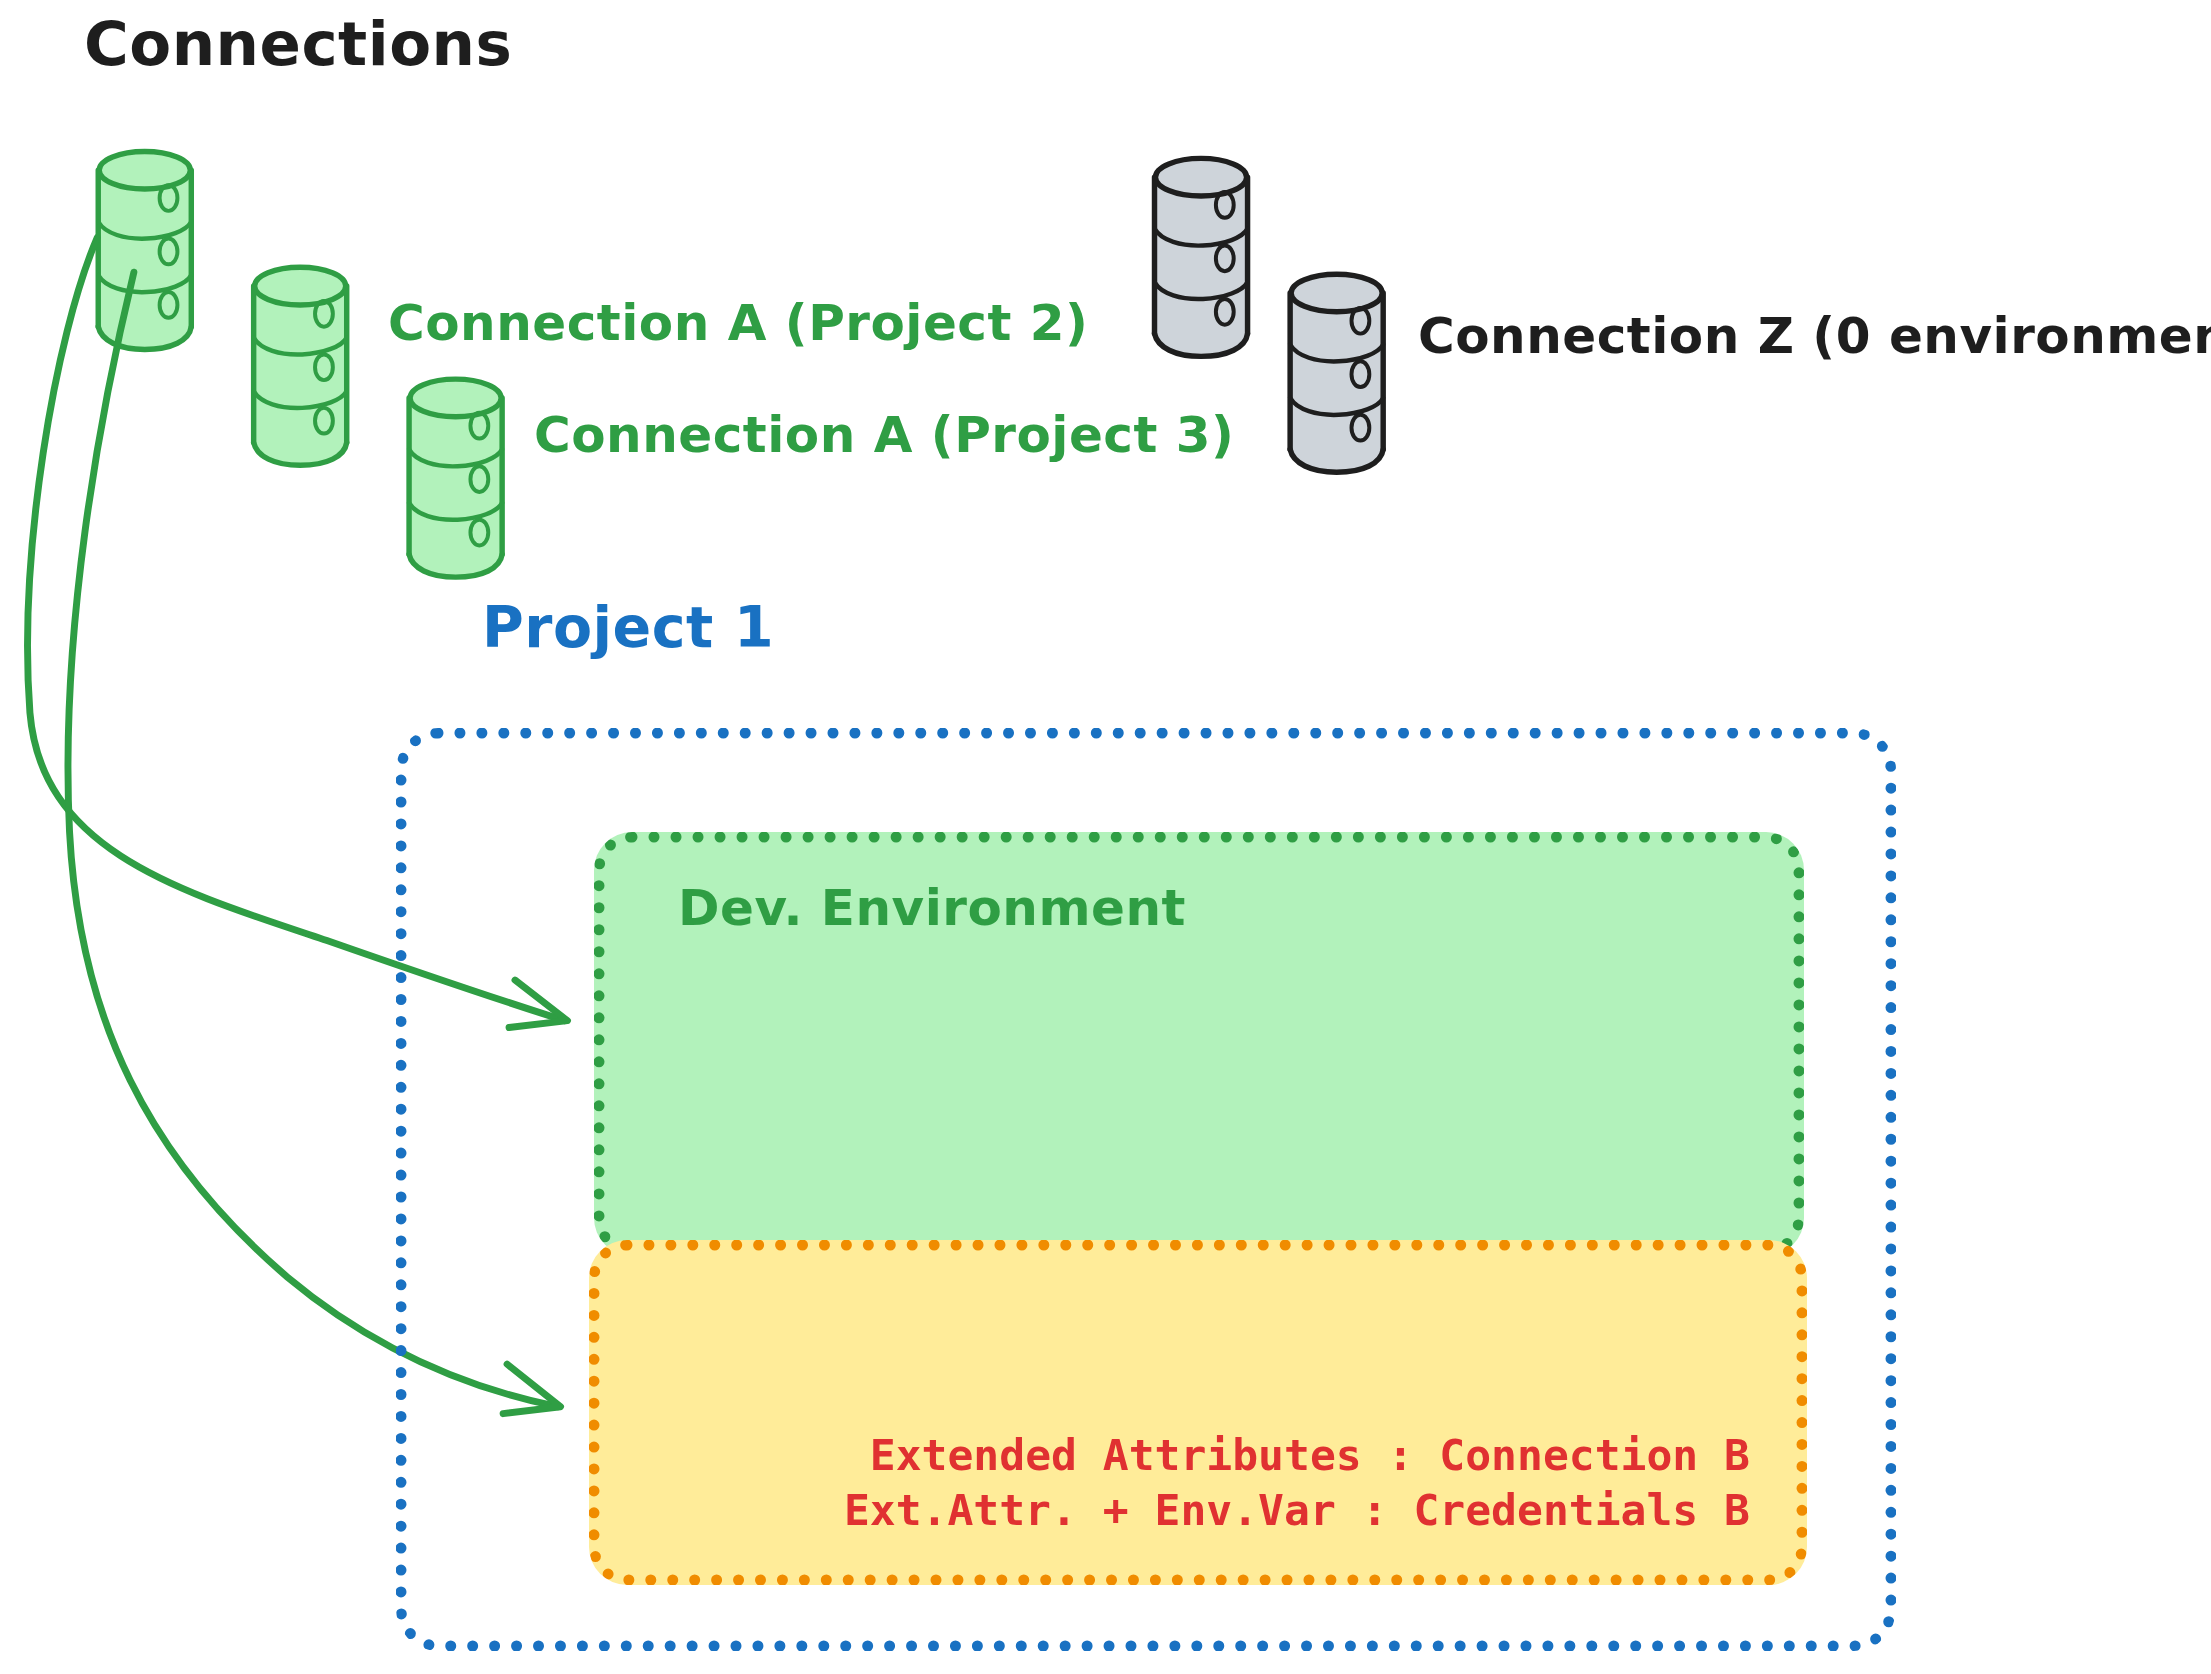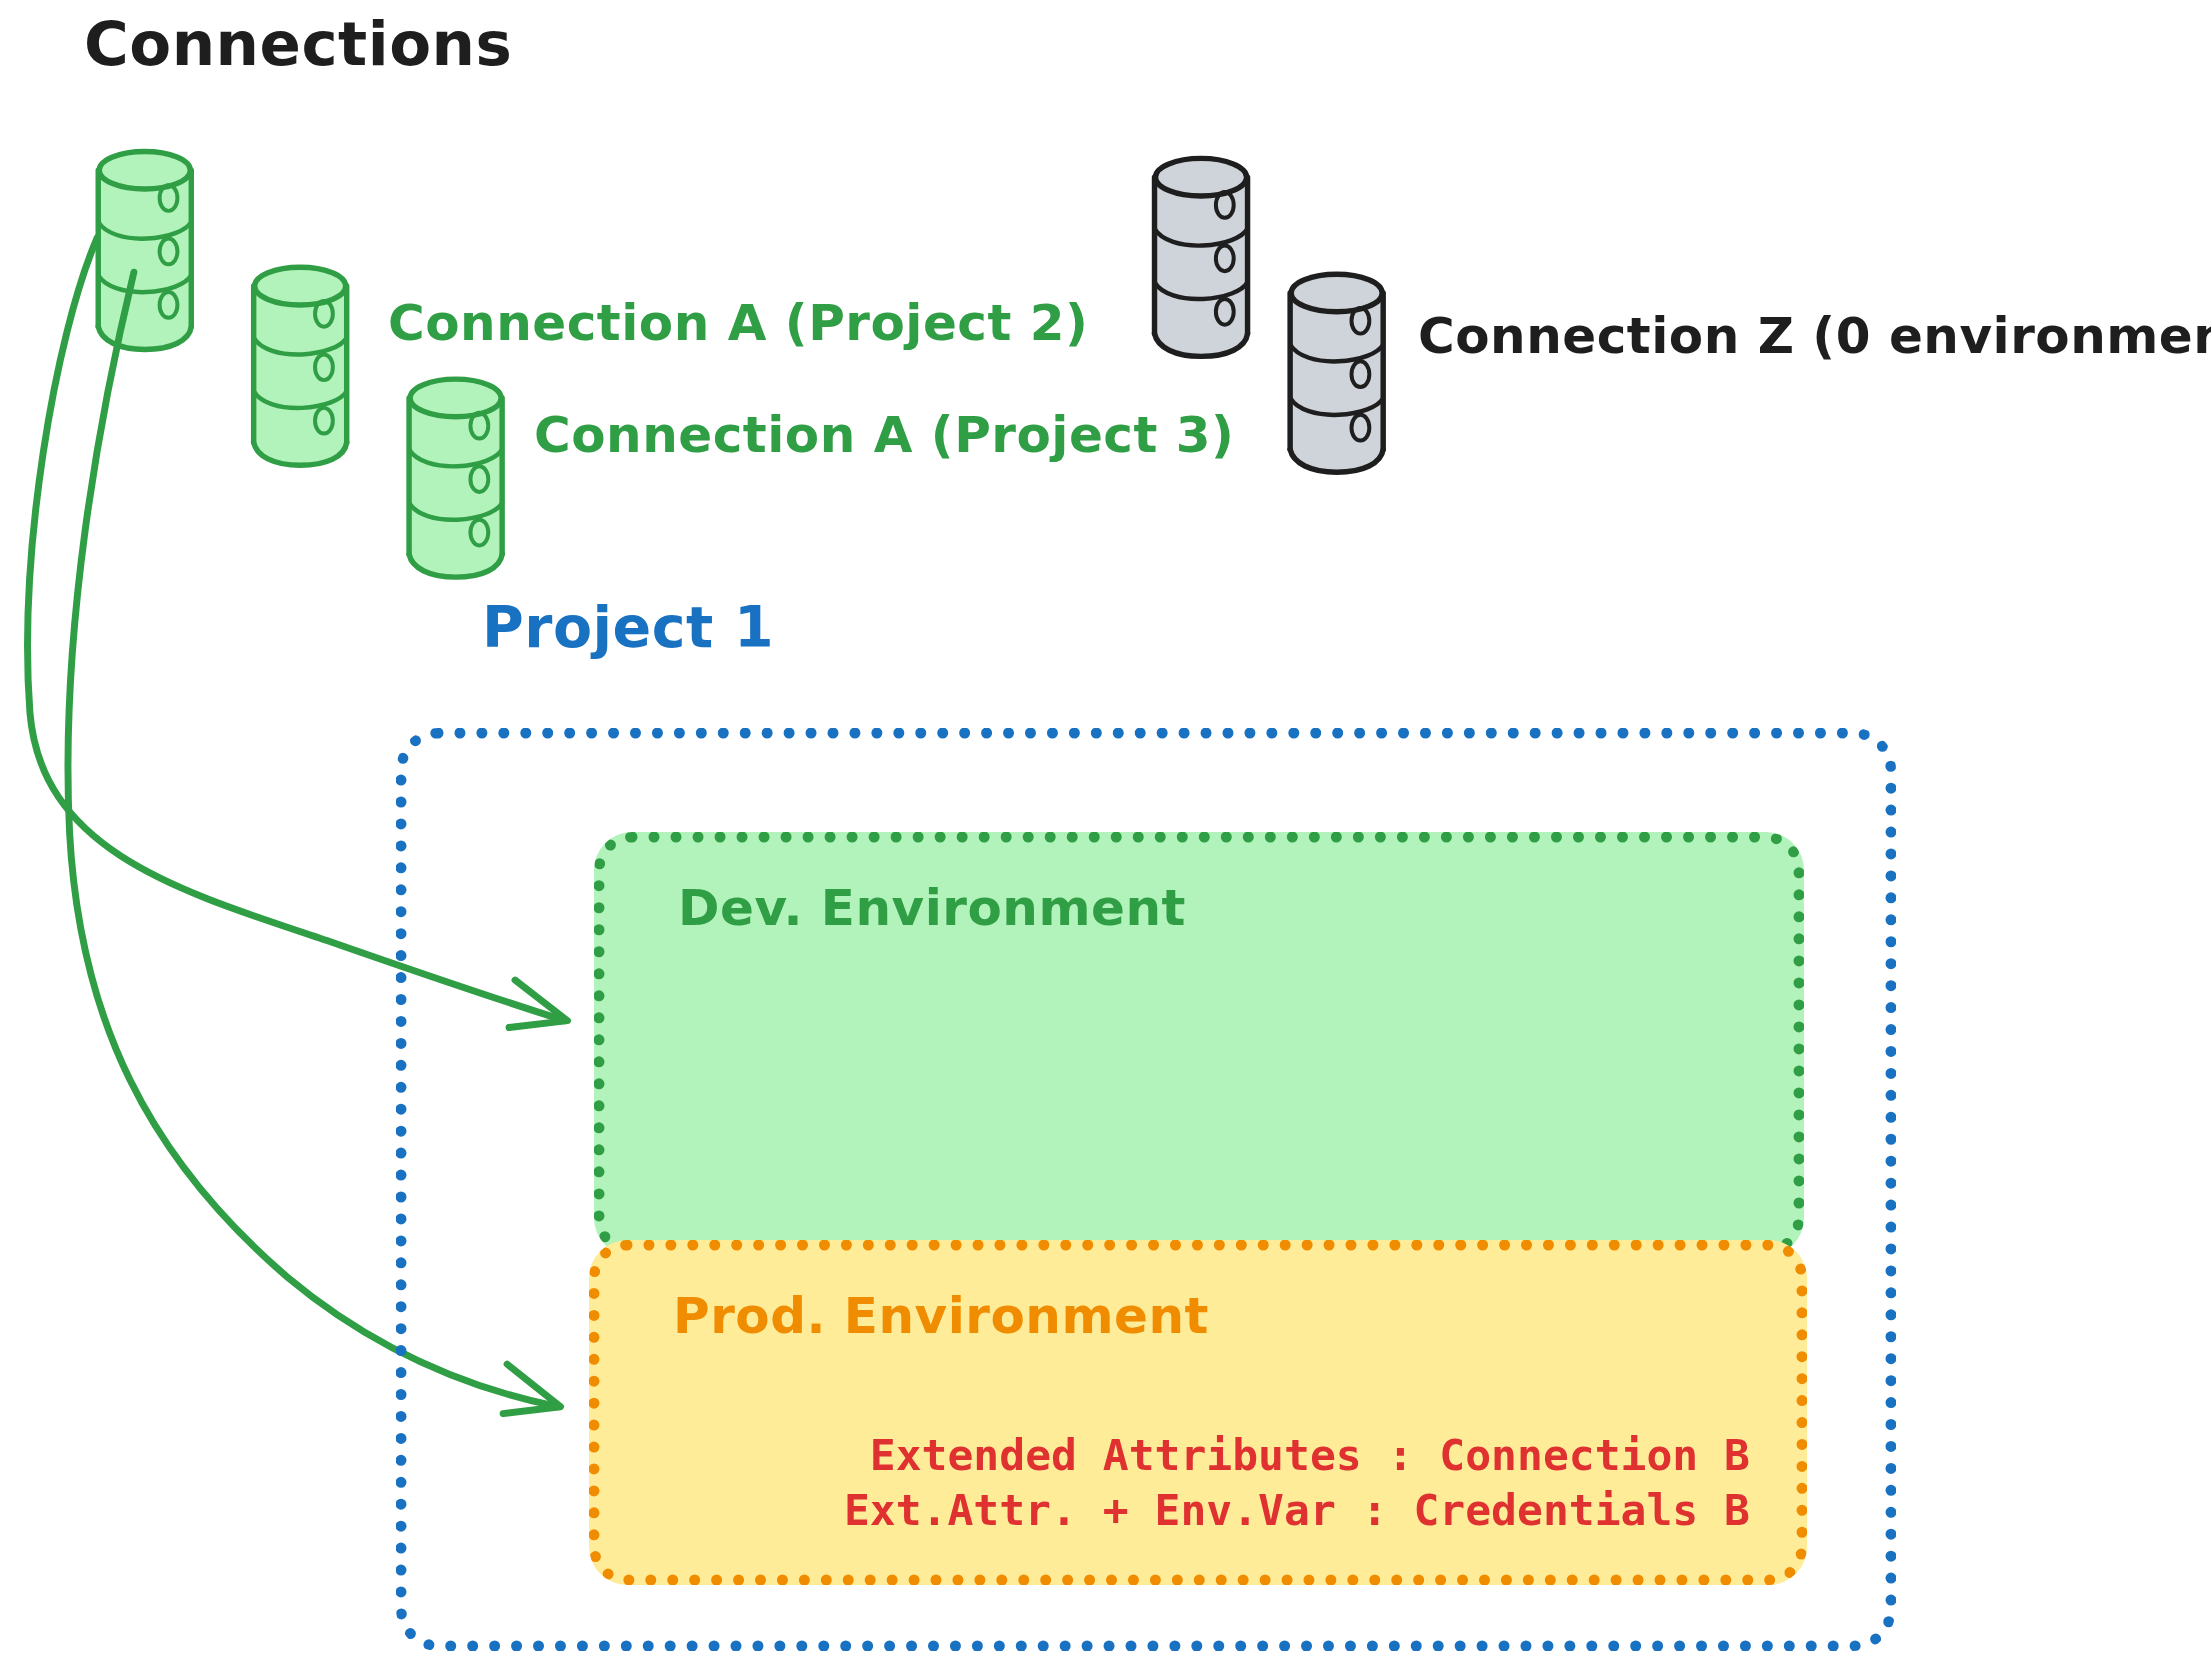--- a/index.html
+++ b/index.html
@@ -220,21 +220,20 @@
 
   <div class="abs hand" id="title-project1">Project 1</div>
 
   <div class="abs dotted-box" id="project-container"></div>
 
   <div class="abs dotted-box" id="dev-env-box">
     <div class="hand env-title" id="dev-env-title">Dev. Environment</div>
   </div>
 
   <div class="abs dotted-box" id="prod-env-box">
-    <div class="hand env-title" id="prod-env-title">Prod. Environment</div>
     <div class="env-lines" id="prod-env-lines">
       <span class="mono mono-line red">Extended Attributes : Connection B</span>
       <span class="mono mono-line red">Ext.Attr. + Env.Var : Credentials B</span>
     </div>
   </div>
 
 </div>
 
 
 </body></html>

